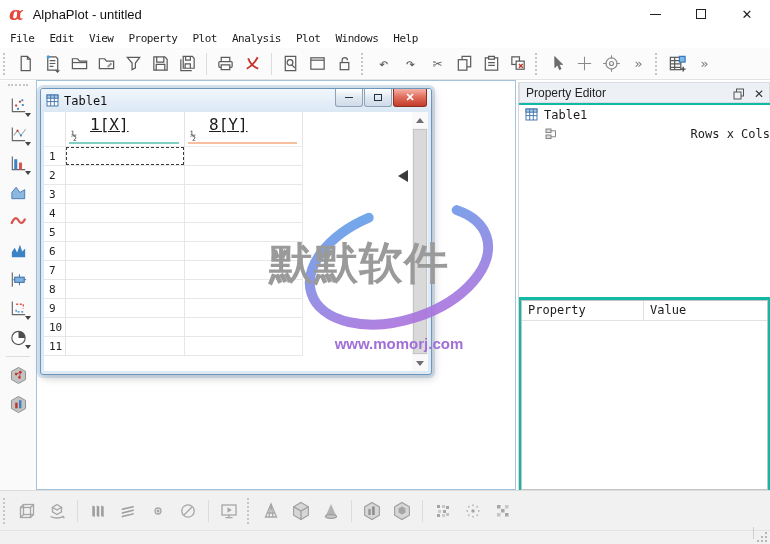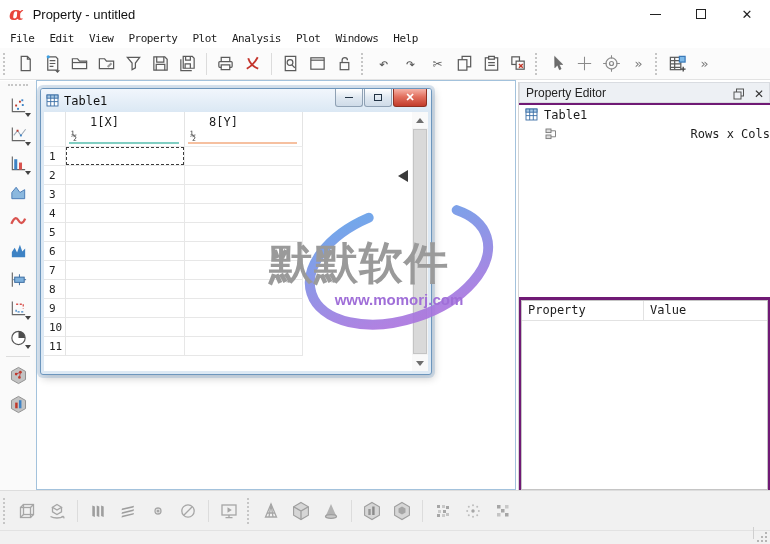--- a/index.html
+++ b/index.html
@@ -57,21 +57,21 @@
   .twin-btn .glyph-min{width:8px;border-top-color:#234;}
   .twin-btn .glyph-max{width:8px;height:7px;border-color:#234;}
   .twin-close{width:34px;background:linear-gradient(#f5b3a8,#e2705f 45%,#c23b2a);border-color:#8e3021;}
   .twin-close span{color:#fff;font-size:11px;line-height:11px;font-family:"Liberation Sans",sans-serif;font-weight:bold;}
   .twin-client{position:absolute;left:3px;right:3px;top:23px;bottom:3px;background:#fff;overflow:hidden;}
 
   
   .thead{position:absolute;left:0;top:0;right:16px;height:35px;display:flex;background:#fff;}
   .corner{width:22px;border-right:1px solid #e4e4e4;border-bottom:1px solid #ececec;}
   .hcell{position:relative;border-right:1px solid #e4e4e4;border-bottom:1px solid #ececec;}
-  .hlabel{position:absolute;left:24px;top:3px;font-size:12px;}
+  .hlabel{position:absolute;left:24px;top:3px;font-size:16px;text-decoration:underline;}
   .badge{position:absolute;left:5px;bottom:5px;font-size:10px;color:#333;}
   .hline{position:absolute;left:3px;right:5px;bottom:2px;height:2px;}
   .tgrid{position:absolute;left:0;top:35px;right:16px;bottom:0;}
   .trow{display:flex;height:19px;}
   .rowhead{width:22px;padding-left:5px;font-size:11px;color:#222;line-height:19px;
            border-right:1px solid #e4e4e4;border-bottom:1px solid #e7e7e7;}
   .cell{border-right:1px solid #e7e7e7;border-bottom:1px solid #e7e7e7;position:relative;}
   .sel{position:absolute;inset:0;border:1px dashed #3c3c3c;}
   .comment-toggle{position:absolute;right:20px;top:58px;width:0;height:0;
       border-top:6px solid transparent;border-bottom:6px solid transparent;border-right:10px solid #3b3b3b;z-index:6;}
@@ -86,21 +86,21 @@
 
   
   .watermark{position:absolute;left:232px;top:102px;width:260px;height:170px;z-index:50;pointer-events:none;}
   .wm-swoosh{position:absolute;inset:0;}
   .wm-title{position:absolute;left:0;right:0;top:56px;font-size:44px;line-height:48px;
             font-weight:bold;font-family:"Liberation Sans",sans-serif;letter-spacing:1px;}
   .wm-url{position:absolute;left:0;right:0;top:108px;text-align:center;font-size:15px;
           font-family:"Liberation Sans",sans-serif;font-weight:bold;}
 
   
-  .dock{position:absolute;left:518px;top:82px;width:252px;height:408px;background:#701a75;border-left:1px solid #d5d5d5;}
+  .dock{position:absolute;left:518px;top:82px;width:252px;height:408px;background:#14b8a6;border-left:1px solid #d5d5d5;}
   .dock-title{position:absolute;top:0;left:0;right:0;height:21px;background:#edf0f4;border:1px solid #d9dce1;
         display:flex;align-items:center;padding-left:6px;font-family:"Liberation Sans",sans-serif;font-size:12px;color:#222;}
   .dock-btns{position:absolute;right:5px;top:0;height:21px;display:flex;align-items:center;gap:9px;}
   .dock-x{font-family:"Liberation Sans",sans-serif;font-size:12px;color:#333;line-height:12px;}
   .tree{position:absolute;top:23px;left:0;right:0;height:192px;background:#fff;overflow:hidden;}
   .tree-item{display:flex;align-items:center;height:19px;gap:6px;font-size:12px;}
   .ptable{position:absolute;top:218px;left:2px;right:2px;bottom:0;background:#fff;border:1px solid #c5c5c5;}
   .ptable-header{display:flex;height:20px;border-bottom:1px solid #e2e2e2;}
   .ph-cell{padding:2px 6px;font-size:12px;}
   .ph-cell:first-child{width:122px;border-right:1px solid #e2e2e2;}
@@ -114,21 +114,21 @@
   .status-sep{position:absolute;right:16px;top:-4px;width:1px;height:12px;background:#cfcfcf;}
   .resize-grip{position:absolute;right:2px;bottom:1px;}
 </style>
 </head>
 <body>
 
 <div class="app">
 
   <div class="titlebar">
     <span class="logo">α</span>
-    <span class="title-text">Property - untitled</span>
+    <span class="title-text">AlphaPlot - untitled</span>
     <div class="win-controls">
       <div class="win-btn">
           <span class="glyph-min"></span>
         </div>
       <div class="win-btn">
           <span class="glyph-max"></span>
         </div>
       <div class="win-btn">
           <span class="glyph-close">✕</span>
         </div>
@@ -578,21 +578,21 @@
       <svg class="wm-swoosh" width="260" height="170" viewBox="0 0 260 170">
         <defs>
           <linearGradient id="wmgrad" x1="0" y1="0" x2="0" y2="1">
             <stop id="wm-stop1" offset="0%" stop-color="#649de8"></stop>
             <stop id="wm-stop2" offset="100%" stop-color="#a873de"></stop>
           </linearGradient>
         </defs>
         <ellipse cx="130" cy="82" rx="92" ry="55" transform="rotate(-18 130 82)" fill="none" stroke="url(#wmgrad)" stroke-width="10" stroke-linecap="round" stroke-dasharray="382 90" stroke-dashoffset="45" opacity="0.9"></ellipse>
       </svg>
       <div class="wm-title" style="color: rgb(154, 154, 154);">默默软件</div>
-      <div class="wm-url" style="color: rgb(160, 111, 216);">www.momorj.com</div>
+      <div class="wm-url" style="color: rgb(160, 111, 216); margin-top: 44px;">www.momorj.com</div>
     </div>
   </div>
 
   <div class="dock">
     <div class="dock-title">
       <span>Property Editor</span>
       <div class="dock-btns">
         <span class="icn" id="dock-float">
             <svg width="12" height="12" viewBox="0 0 12 12" fill="none" stroke="#555">
               <rect x="3.5" y="1" width="7" height="7"></rect>

